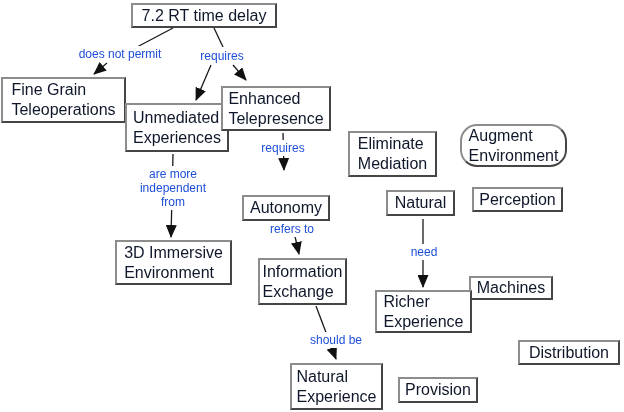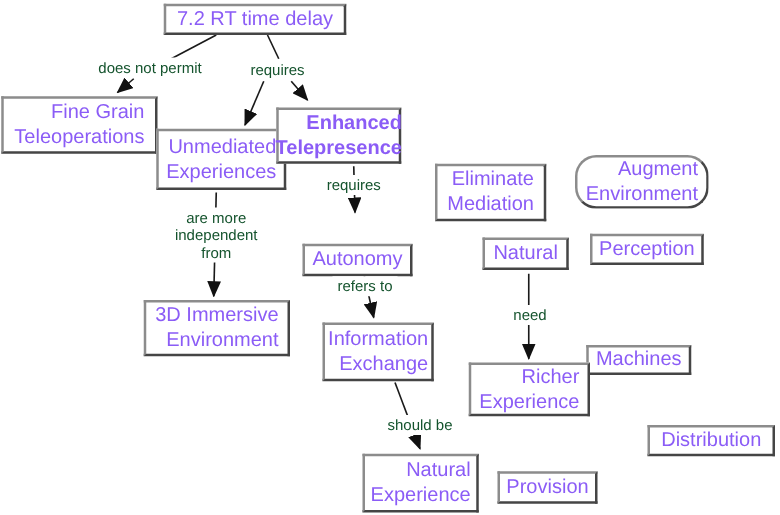--- a/index.html
+++ b/index.html
@@ -11,46 +11,46 @@
     overflow:hidden;
   }
   #wires{position:absolute;left:0;top:0;width:624px;height:412px;z-index:1;}
   .node{
     position:absolute;
     box-sizing:border-box;
     background:#ffffff;
     border:2px solid #8c8c8c;
     border-right-color:#454545;
     border-bottom-color:#454545;
-    color:#8b5cf6;
+    color:#0f172a;
     font-size:16px;
     line-height:1.22;
     display:flex;align-items:center;justify-content:center;
-    text-align:right;
+    text-align:left;
     white-space:pre-line;
     z-index:2;
     cursor:default;
   }
   .link-label{
     position:absolute;
     box-sizing:border-box;
     background:#ffffff;
-    color:#14532d;
+    color:#1d4ed8;
     font-size:12px;
     line-height:1.18;
     display:flex;align-items:center;justify-content:center;
     text-align:center;
     white-space:pre-line;
     z-index:3;
   }
   
   .n-rt       {left:131px;top:3px;  width:146px;height:25px;}
   .n-fine     {left:1px;  top:77px; width:125px;height:46px;}
   .n-unmed    {left:125px;top:103px;width:104px;height:49px;z-index:3;}
-  .n-enh      {left:221px;top:86px; width:100px;height:45px;z-index:4;font-weight:bold;}
+  .n-enh      {left:221px;top:86px; width:110px;height:45px;z-index:4;}
   .n-auto     {left:242px;top:173px;width:88px; height:26px;margin-top:22px;}
   .n-elim     {left:348px;top:131px;width:89px; height:46px;}
   .n-aug      {left:460px;top:124px;width:107px;height:43px;border-radius:17px;}
   .n-hum      {left:386px;top:190px;width:69px; height:26px;}
   .n-perc     {left:472px;top:187px;width:91px; height:25px;}
   .n-imm      {left:115px;top:240px;width:117px;height:45px;}
   .n-info     {left:258px;top:258px;width:89px;height:47px;}
   .n-mach     {left:469px;top:262px;width:84px; height:24px;margin-top:14px;}
   .n-rich     {left:375px;top:290px;width:97px; height:43px;}
   .n-dist     {left:518px;top:328px;width:102px;height:25px;margin-top:12px;}

